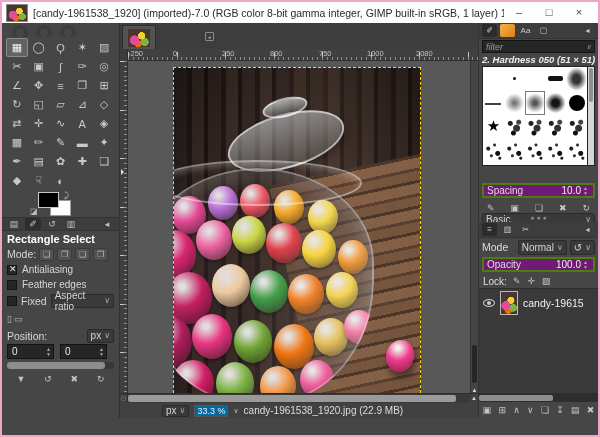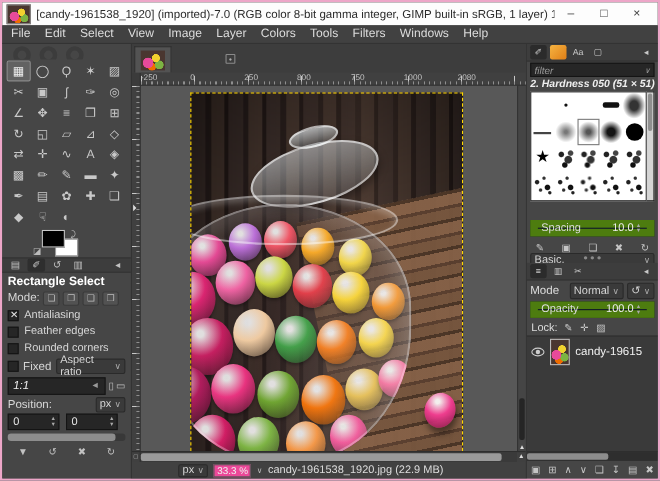--- a/index.html
+++ b/index.html
@@ -119,21 +119,21 @@
   .v-scroll{ width:8px; background:#454545; border-left:1px solid #333; position:relative; }
   .v-scroll .thumb{ position:absolute; left:1px; right:1px; bottom:10px; height:38px; background:#252525; border-radius:2px; }
   .v-scroll .arrow{ position:absolute; bottom:0; left:0; width:100%; text-align:center; font-size:6px; color:#ddd; }
   .hscroll-row{ height:10px; display:flex; background:#404040; border-top:1px solid #2e2e2e; }
   .qmask{ width:8px; border-right:1px solid #2e2e2e; color:#bbb; font-size:5px; text-align:center; line-height:9px; }
   .h-scroll{ flex:1; position:relative; background:#3a3a3a; }
   .h-scroll .thumb{ position:absolute; top:1px; bottom:1px; left:0; width:96%; background:#9a9a9a; border-radius:2px; }
   .nav-corner{ width:8px; color:#ddd; font-size:6px; text-align:center; line-height:9px; }
   .statusbar{ height:15px; background:#414141; display:flex; align-items:center; gap:5px; padding-left:42px; }
   .status-combo{ height:12px; }
-  .zoom-box{ height:12px; background:#ec4899; border:1px solid #555; color:#eee; font-size:9px; padding:0 2px; display:flex; align-items:center; }
+  .zoom-box{ height:12px; background:#0369a1; border:1px solid #555; color:#eee; font-size:9px; padding:0 2px; display:flex; align-items:center; }
   .zoom-dd{ font-size:7px; color:#bbb; }
   .status-file{ font-size:10px; color:#ddd; white-space:nowrap; }
 
   
   .right-panel{ width:120px; background:#464646; border-left:1px solid #333; display:flex; flex-direction:column; overflow:hidden; }
   .rp-tabs{ height:16px; display:flex; align-items:center; gap:3px; padding:0 3px; background:#3d3d3d; border-bottom:1px solid #333; }
   .rp-tab{ width:15px; height:13px; border-radius:2px; display:flex; align-items:center; justify-content:center; font-size:8px; color:#c9c9c9; }
   .rp-tab.pressed{ background:#2b2b2b; }
   .rp-tab.tab-orange{ background:linear-gradient(135deg,#f5b341,#e07f17); color:#5a3a00; }
   .filter-row{ height:15px; padding:1px 3px; }
@@ -162,21 +162,21 @@
       radial-gradient(circle at 25% 40%,#222 1.5px,transparent 2.5px),
       radial-gradient(circle at 55% 25%,#333 1px,transparent 2px),
       radial-gradient(circle at 70% 60%,#111 2px,transparent 3px),
       radial-gradient(circle at 40% 70%,#333 1px,transparent 2px),
       radial-gradient(circle at 80% 80%,#222 1px,transparent 2px); }
   .brush-vscroll{ width:7px; background:#d5d5d5; position:relative; border:1px solid #222; border-left:none; }
   .brush-vscroll i{ position:absolute; top:1px; left:1px; right:1px; height:34px; background:#8f8f8f; border-radius:2px; }
   .group-row{ height:16px; padding:1px 3px; }
   .group-dd{ width:100%; height:13px;margin-top:46px; }
   .spacing-row{ height:18px; padding:1px 3px; }
-  .slider-box{ width:100%; height:15px; background:#0f172a; border:7px solid #4d7c0f; display:flex; align-items:center; padding:0 3px; }
+  .slider-box{ width:100%; height:15px; background:#701a75; border:2px solid #4d7c0f; display:flex; align-items:center; padding:0 3px; }
   .slider-label{ font-size:10px; color:#ddd; flex:1; }
   .slider-val{ font-size:10px; color:#eee; }
   .icon-row{ display:flex; justify-content:space-around; align-items:center; }
   .brush-actions{ height:15px; }
   .ricon{ font-size:9px; color:#c5c5c5; }
   .drag-dots{ height:7px; text-align:center; color:#8a8a8a; font-size:7px; line-height:5px; }
   .layer-tabs{ height:16px; }
   .lmode-row{ height:18px; display:flex; align-items:center; gap:3px; padding:0 3px; }
   .lmode-label{ font-size:10.5px; color:#ddd; flex:1; }
   .mode-dd{ height:15px; }
@@ -203,34 +203,20 @@
   <div class="titlebar">
     <div class="app-icon mini-candy"></div>
     <div class="title-text">[candy-1961538_1920] (imported)-7.0 (RGB color 8-bit gamma integer, GIMP built-in sRGB, 1 layer) 1280x1920 – GIMP</div>
     <div class="win-controls">
       <div class="win-btn">–</div>
       <div class="win-btn">□</div>
       <div class="win-btn">×</div>
     </div>
   </div>
 
-  <div class="menubar">
-
-  <span class="menu-item">File</span>
-      <span class="menu-item">Edit</span>
-      <span class="menu-item">Select</span>
-      <span class="menu-item">View</span>
-      <span class="menu-item">Image</span>
-      <span class="menu-item">Layer</span>
-      <span class="menu-item">Colors</span>
-      <span class="menu-item">Tools</span>
-      <span class="menu-item">Filters</span>
-      <span class="menu-item">Windows</span>
-      <span class="menu-item">Help</span>
-    </div>
 
   <div class="main">
 
     <div class="left-panel">
       <div class="wilber">
           <i style="left:10px"></i>
           <i style="left:34px"></i>
           <i style="left:58px"></i>
         </div>
 
@@ -398,40 +384,32 @@
             <div class="chk-row">
               <span class="chk checked"></span>
               <span class="chk-label">Antialiasing</span>
             </div>
 
             <div class="chk-row">
               <span class="chk"></span>
               <span class="chk-label">Feather edges</span>
             </div>
 
-            <div class="chk-row">
-              <span class="chk"></span>
-              <span class="chk-label">Rounded corners</span>
-            </div>
 
           </div>
 
         <div class="fixed-row">
           <span class="chk"></span>
           <span class="fixed-label">Fixed</span>
           <span class="dd grow">
               <span class="grow">Aspect ratio</span>
             </span>
         </div>
 
         <div class="ratio-row">
-          <span class="ratio-input">
-              <span>1:1</span>
-              <span class="ratio-clear">◄</span>
-            </span>
           <span style="display:flex;gap:2px">
 
           <span class="page-icon"><span>▯</span></span>
               <span class="page-icon"><span>▭</span></span>
             </span>
         </div>
 
         <div class="pos-row">
           <span class="pos-label">Position:</span>
           <span class="grow"></span>

